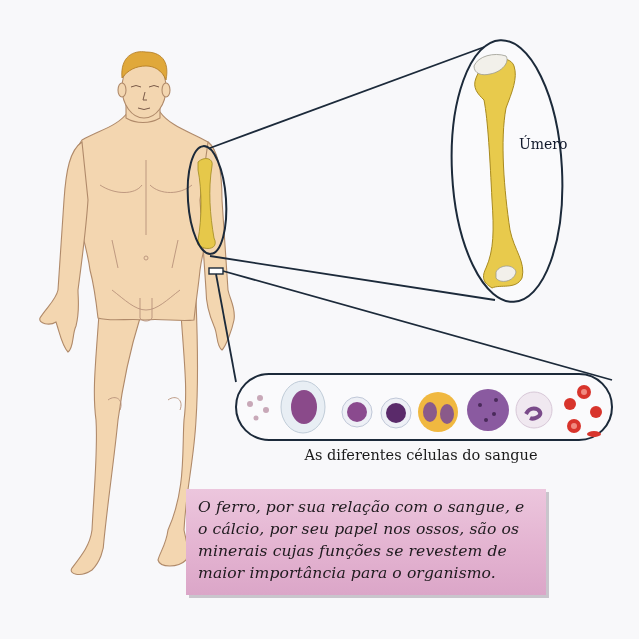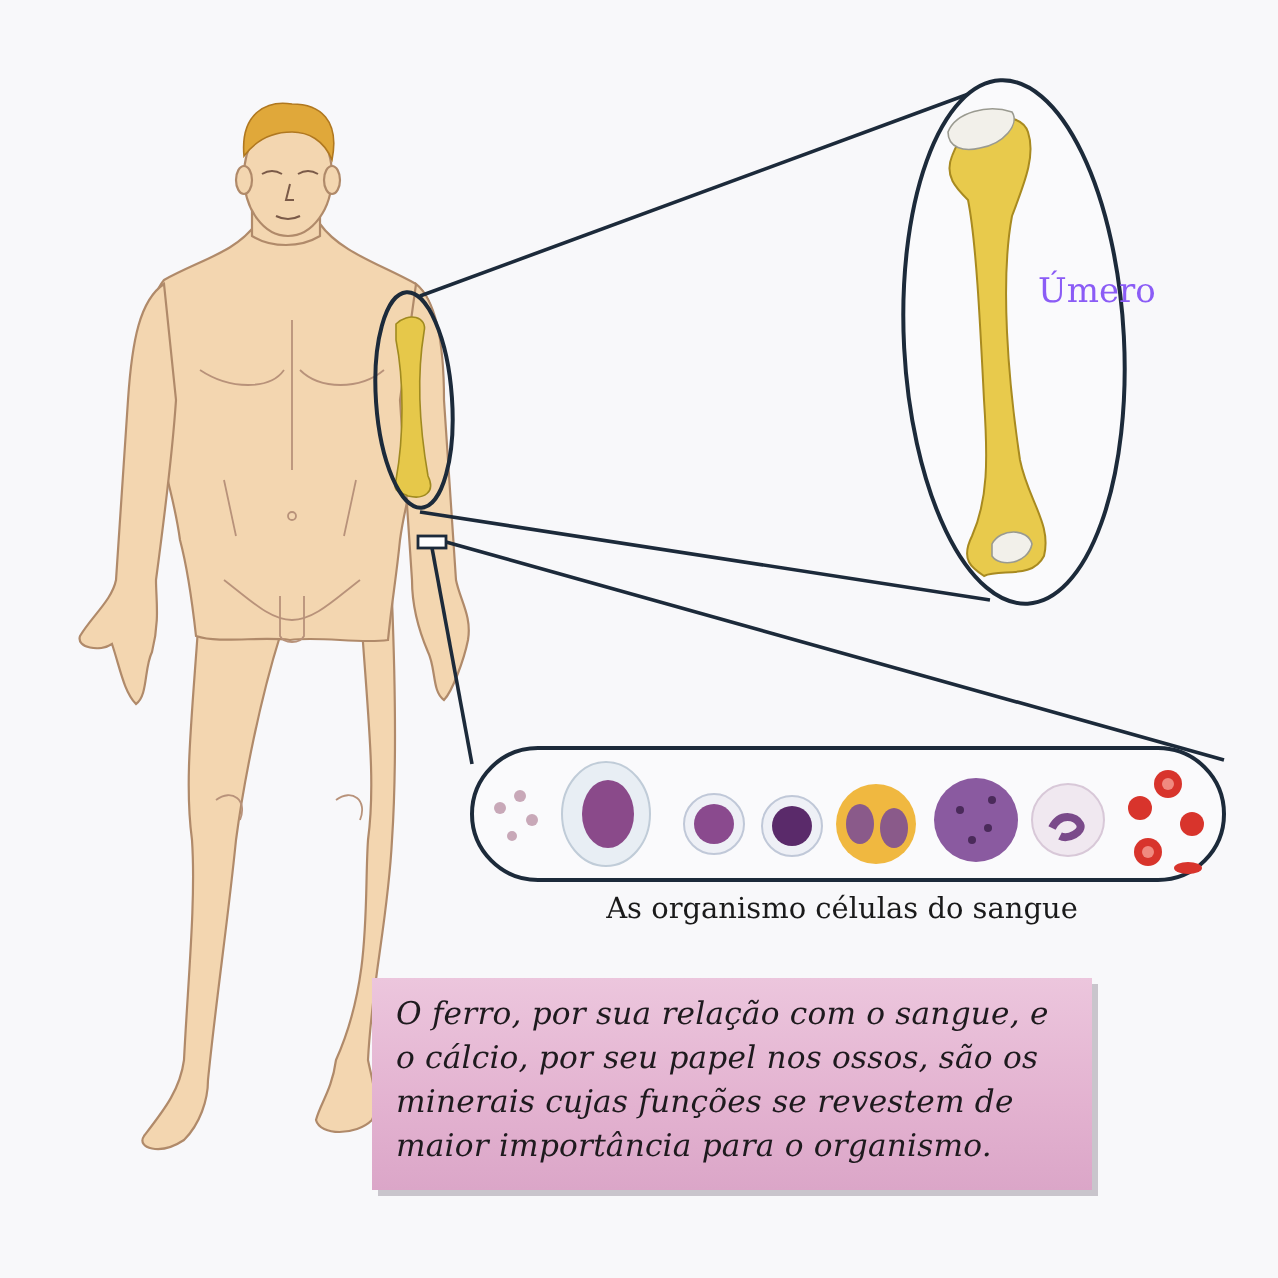--- a/index.html
+++ b/index.html
@@ -4,21 +4,21 @@
 <style>
   html, body { margin: 0; padding: 0; }
   body {
     width: 639px; height: 639px; position: relative; overflow: hidden;
     background: #f8f8fa;
     font-family: "DejaVu Serif", serif;
   }
   #diagram { position: absolute; left: 0; top: 0; width: 639px; height: 639px; }
   .label-umero {
     position: absolute; left: 519px; top: 136px;
-    font-family: "DejaVu Serif", serif; font-size: 17px; color: #8b5cf6; text-align: center;
+    font-family: "DejaVu Serif", serif; font-size: 14px; color: #0f172a; text-align: center;
   }
   .label-cells {
     position: absolute; left: 236px; top: 447px; width: 370px; text-align: center;
     font-family: "DejaVu Serif", serif; font-size: 14.5px; color: #1a1a1a;
   }
   .callout {
     position: absolute; left: 186px; top: 489px; width: 360px; height: 106px;
     background: linear-gradient(180deg, #ecc6dd 0%, #e3b2d0 60%, #dba6c8 100%);
     box-shadow: 3px 3px 0 #c9c5cc;
     box-sizing: border-box; padding: 7px 10px 6px 12px;
@@ -133,17 +133,17 @@
         <ellipse cx="594" cy="434" rx="7" ry="3"></ellipse>
     </g>
     <g fill="#f08a80">
         <circle cx="584" cy="392" r="3"></circle>
         <circle cx="574" cy="426" r="3"></circle>
       </g>
   </g>
 </svg>
 
 <div class="label-umero">Úmero</div>
-<div class="label-cells">As organismo células do sangue</div>
+<div class="label-cells">As diferentes células do sangue</div>
 
 <div class="callout">
   <p>O ferro, por sua relação com o sangue, e o cálcio, por seu papel nos ossos, são os minerais cujas funções se revestem de maior importância para o organismo.</p>
 </div>
 
 </body></html>

